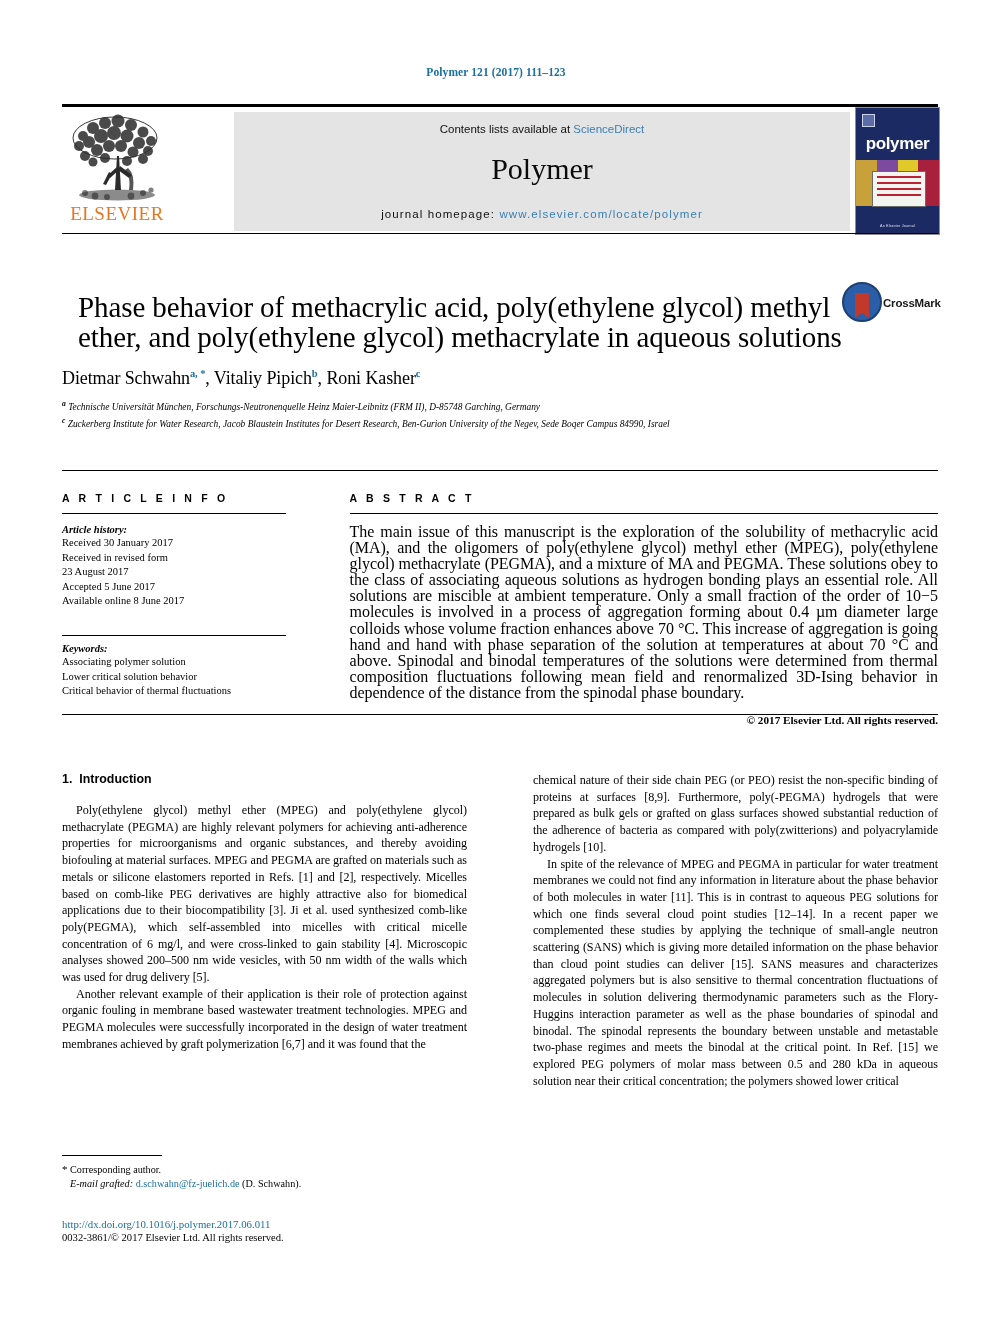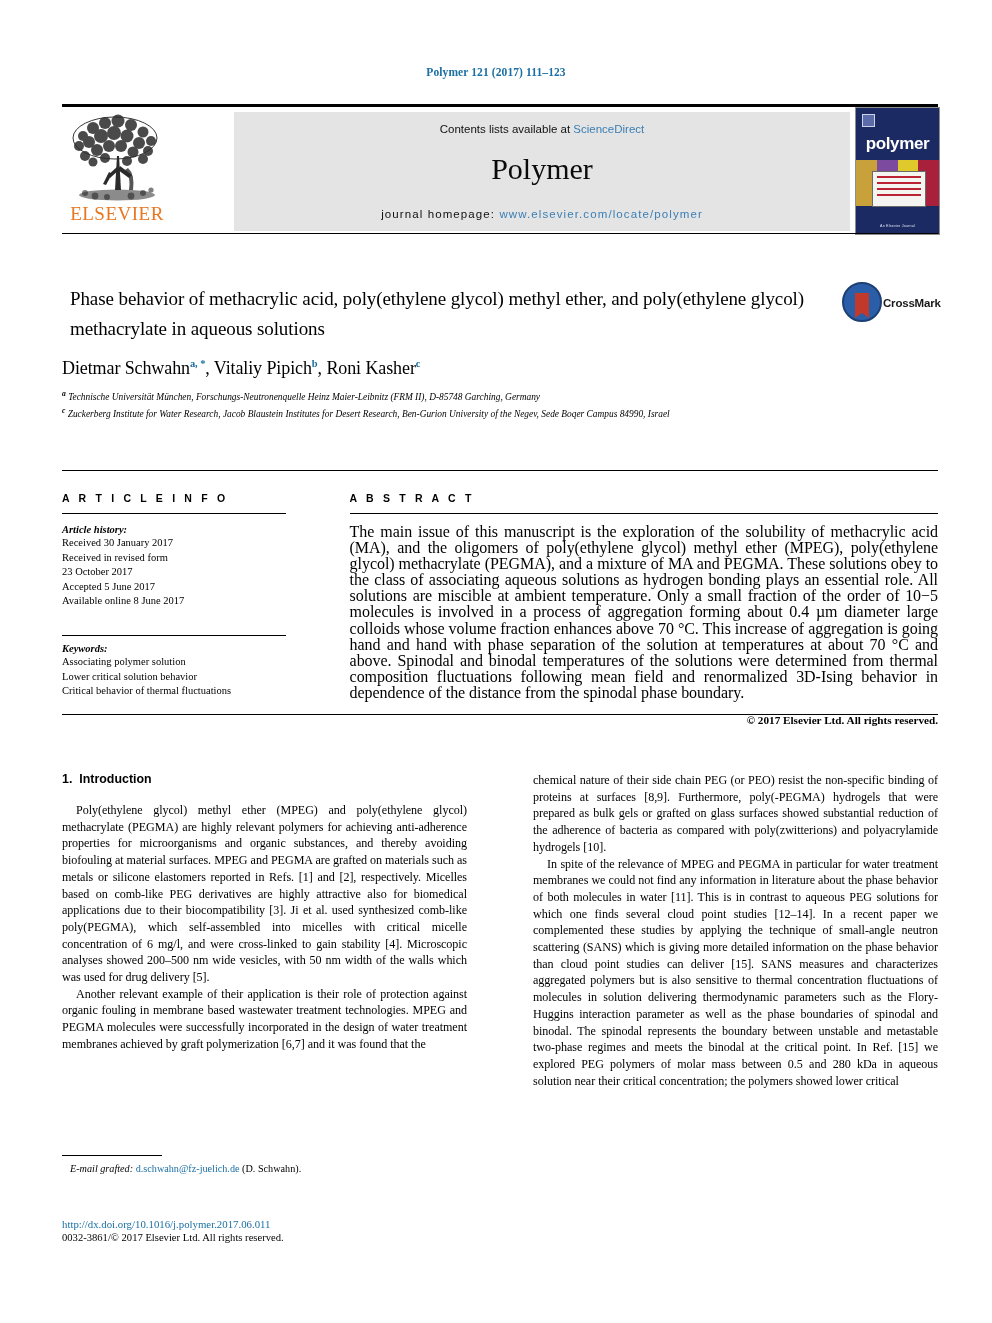--- a/index.html
+++ b/index.html
@@ -161,25 +161,25 @@
   }
 
   
   .title-block {
     position: absolute;
     left: 62px;
     top: 276px;
     width: 876px;
   }
   .paper-title {
-    font-size: 19px;
+    font-size: 29px;
     line-height: 30px;
     width: 790px;
     font-weight: normal;
-    margin: 8px;
+    margin: 16px;
     letter-spacing: -.1px;
   }
   .crossmark {
     position: absolute;
     right: 0px;
     top: 4px;
     width: 96px;
     height: 42px;
   }
   .cm-circle {
@@ -469,21 +469,21 @@
   <div class="hr-thin" style="top:714px"></div>
 
   <div class="info-abstract">
     <div class="col-info">
       <div class="sec-head">A R T I C L E   I N F O</div>
       <div class="sec-rule"></div>
       <div class="info-label">Article history:</div>
       <div class="info-list">
         <div>Received 30 January 2017</div>
         <div>Received in revised form</div>
-        <div>23 October 2017</div>
+        <div>23 August 2017</div>
         <div>Accepted 5 June 2017</div>
         <div>Available online 8 June 2017</div>
       </div>
       <div class="kw-block">
         <div class="kw-rule"></div>
         <div class="info-label">Keywords:</div>
         <div class="info-list">
           <div>Associating polymer solution</div>
           <div>Lower critical solution behavior</div>
           <div>Critical behavior of thermal fluctuations</div>
@@ -508,20 +508,24 @@
       <p class="body-p">Another relevant example of their application is their role of protection against organic fouling in membrane based wastewater treatment technologies. MPEG and PEGMA molecules were successfully incorporated in the design of water treatment membranes achieved by graft polymerization [6,7] and it was found that the</p>
     </div>
     <div class="body-col">
       <p class="body-p" style="text-indent:0">chemical nature of their side chain PEG (or PEO) resist the non-specific binding of proteins at surfaces [8,9]. Furthermore, poly(-PEGMA) hydrogels that were prepared as bulk gels or grafted on glass surfaces showed substantial reduction of the adherence of bacteria as compared with poly(zwitterions) and polyacrylamide hydrogels [10].</p>
       <p class="body-p">In spite of the relevance of MPEG and PEGMA in particular for water treatment membranes we could not find any information in literature about the phase behavior of both molecules in water [11]. This is in contrast to aqueous PEG solutions for which one finds several cloud point studies [12–14]. In a recent paper we complemented these studies by applying the technique of small-angle neutron scattering (SANS) which is giving more detailed information on the phase behavior than cloud point studies can deliver [15]. SANS measures and characterizes aggregated polymers but is also sensitive to thermal concentration fluctuations of molecules in solution delivering thermodynamic parameters such as the Flory-Huggins interaction parameter as well as the phase boundaries of spinodal and binodal. The spinodal represents the boundary between unstable and metastable two-phase regimes and meets the binodal at the critical point. In Ref. [15] we explored PEG polymers of molar mass between 0.5 and 280 kDa in aqueous solution near their critical concentration; the polymers showed lower critical</p>
     </div>
   </div>
 
   <div class="footnote">
     <div class="fn-rule"></div>
+    <div class="fn-line">
+      <span class="fn-star">*</span>
+      <span>Corresponding author.</span>
+    </div>
     <div class="fn-line" style="padding-left:18px">
       <span class="fn-email-label">E-mail grafted:</span>
       <a class="mail-link" href="#" style="text-decoration:none">d.schwahn@fz-juelich.de</a>
       <span>(D. Schwahn).</span>
     </div>
   </div>
 
   <div class="footer">
     <a class="doi-link" href="#" style="text-decoration:none">http://dx.doi.org/10.1016/j.polymer.2017.06.011</a>
     <div class="issn-line">0032-3861/© 2017 Elsevier Ltd. All rights reserved.</div>

